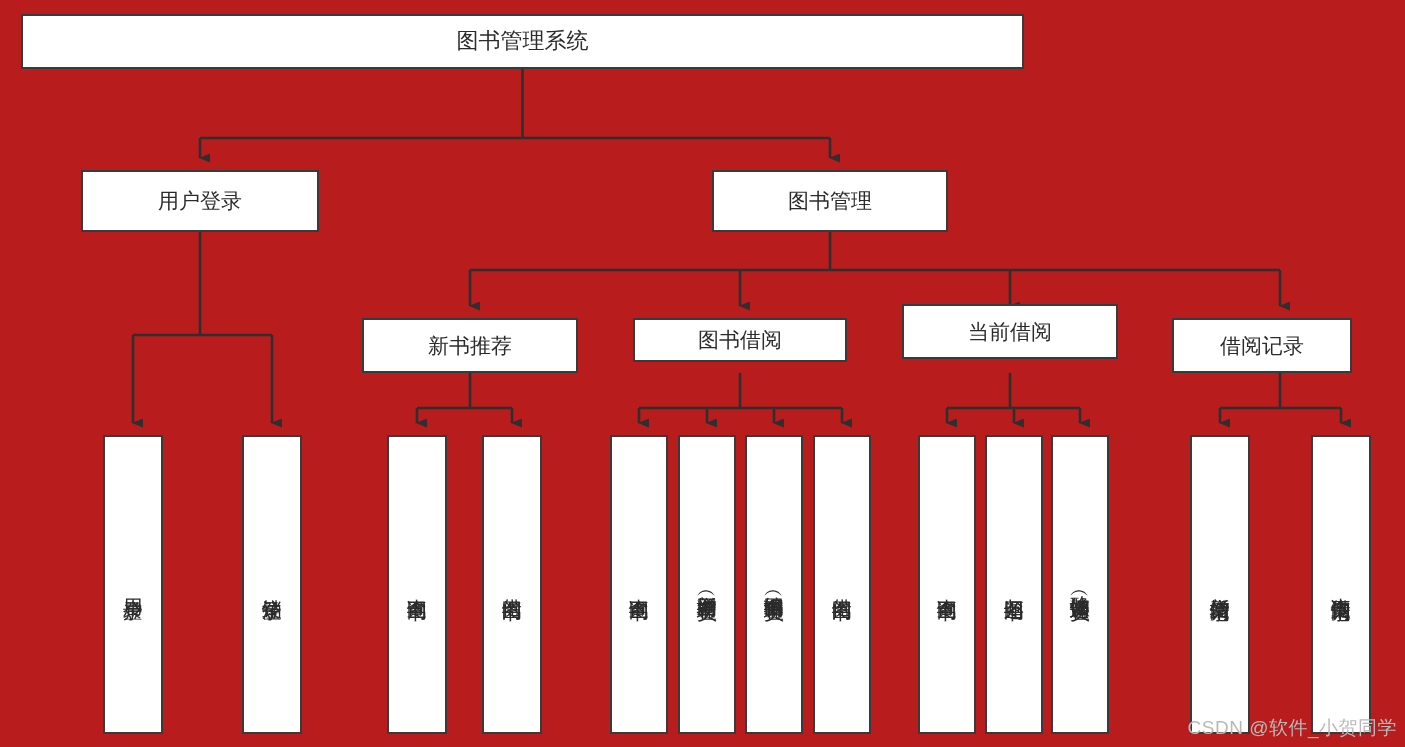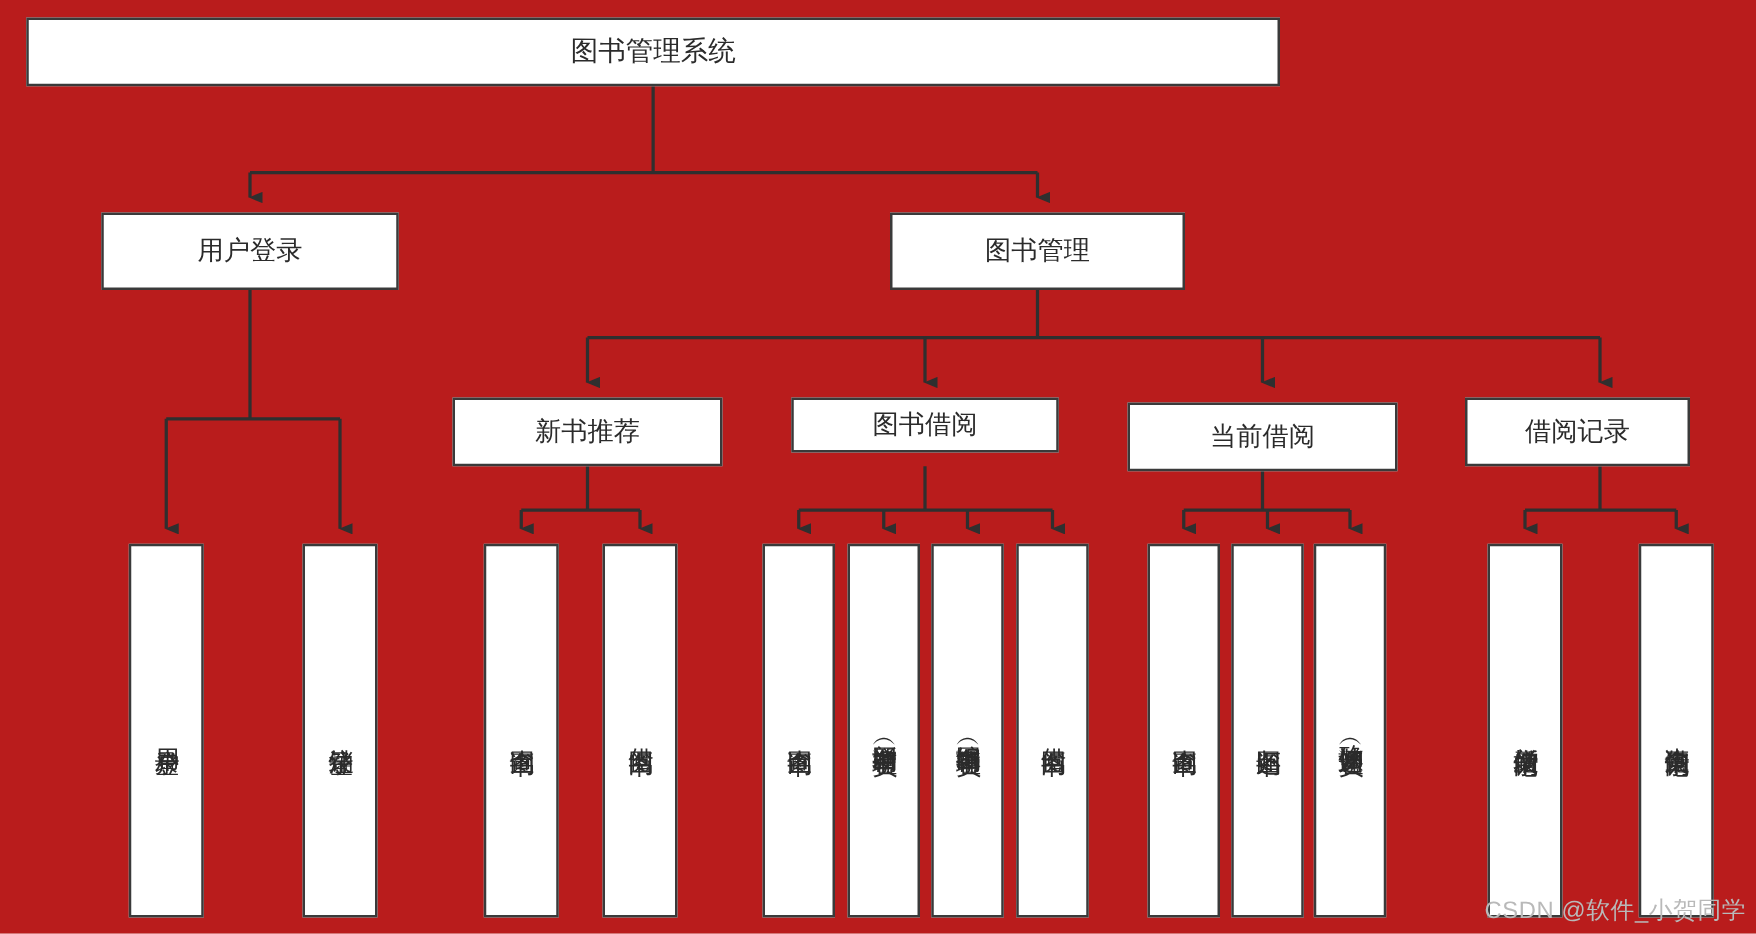--- a/index.html
+++ b/index.html
@@ -73,21 +73,21 @@
       </div>
       <div class="node h-node" style="left: 712px; top: 170px; width: 236px; height: 62px; border-color: rgb(58, 58, 58);">
         <span class="lbl" style="color: rgb(43, 43, 43);">图书管理</span>
       </div>
       <div class="node h-node" style="left: 362px; top: 318px; width: 216px; height: 55px; border-color: rgb(58, 58, 58);">
         <span class="lbl" style="color: rgb(43, 43, 43);">新书推荐</span>
       </div>
       <div class="node h-node" style="left: 633px; top: 318px; width: 214px; height: 44px; border-color: rgb(58, 58, 58);">
         <span class="lbl" style="color: rgb(43, 43, 43);">图书借阅</span>
       </div>
-      <div class="node h-node" style="left: 902px; top: 322px; width: 216px; height: 55px; border-color: rgb(58, 58, 58);">
+      <div class="node h-node" style="left: 902px; top: 304px; width: 216px; height: 55px; border-color: rgb(58, 58, 58);">
         <span class="lbl" style="color: rgb(43, 43, 43);">当前借阅</span>
       </div>
       <div class="node h-node" style="left: 1172px; top: 318px; width: 180px; height: 55px; border-color: rgb(58, 58, 58);">
         <span class="lbl" style="color: rgb(43, 43, 43);">借阅记录</span>
       </div>
       <div class="node v-node" style="left: 103px; top: 435px; width: 60px; height: 299px; border-color: rgb(58, 58, 58);">
         <span class="lbl" style="color: rgb(43, 43, 43);">用户登录</span>
       </div>
       <div class="node v-node" style="left: 242px; top: 435px; width: 60px; height: 299px; border-color: rgb(58, 58, 58);">
         <span class="lbl" style="color: rgb(43, 43, 43);">注销登录</span>

